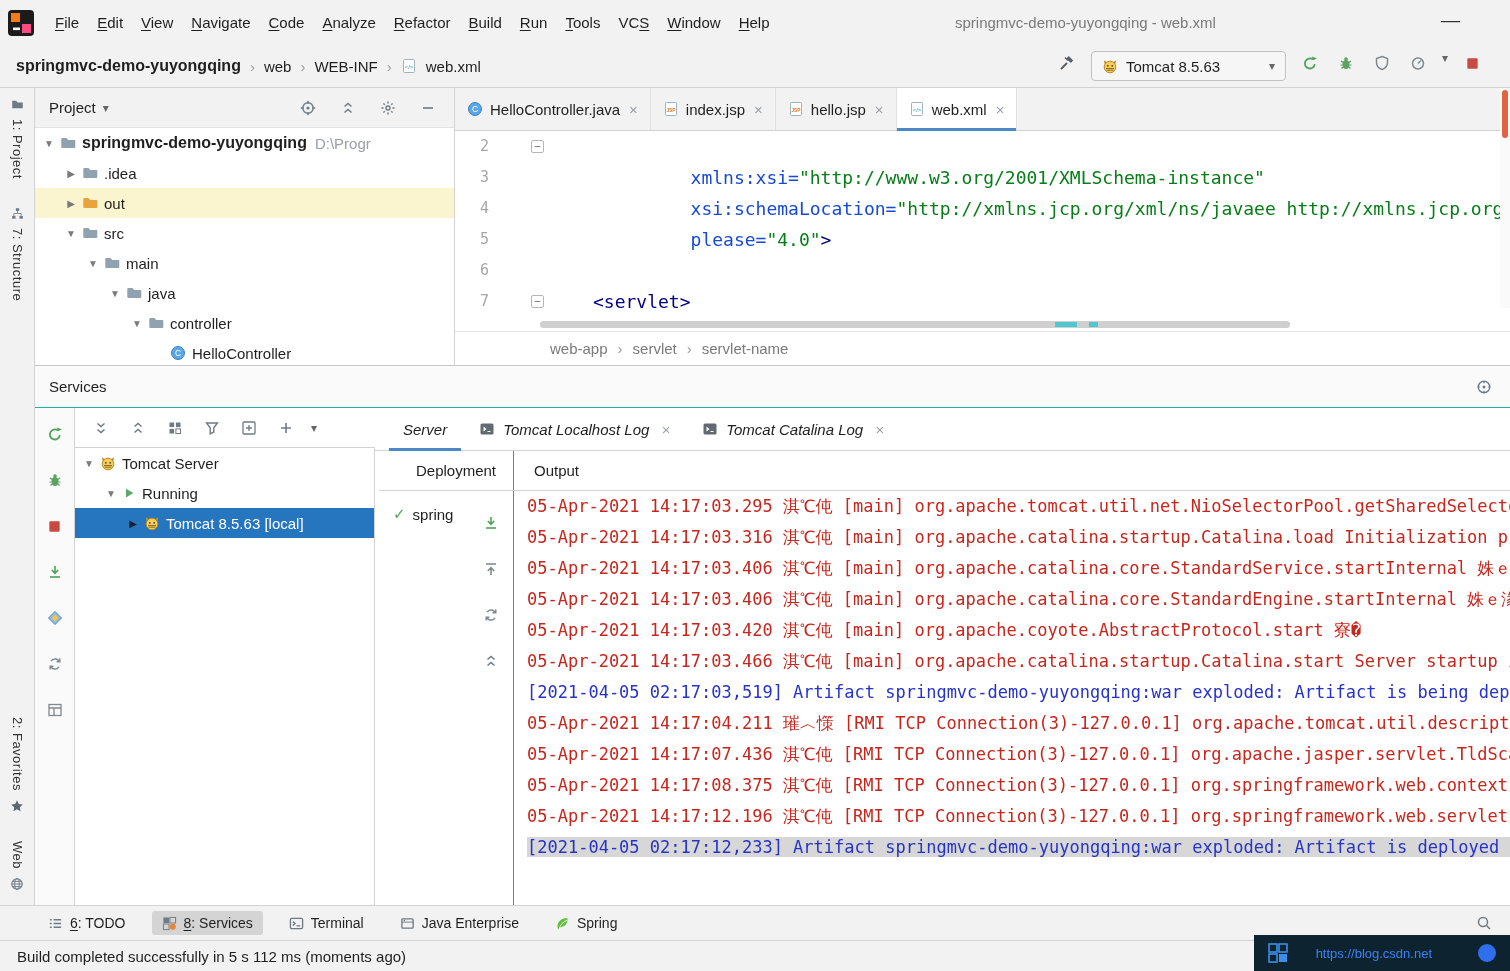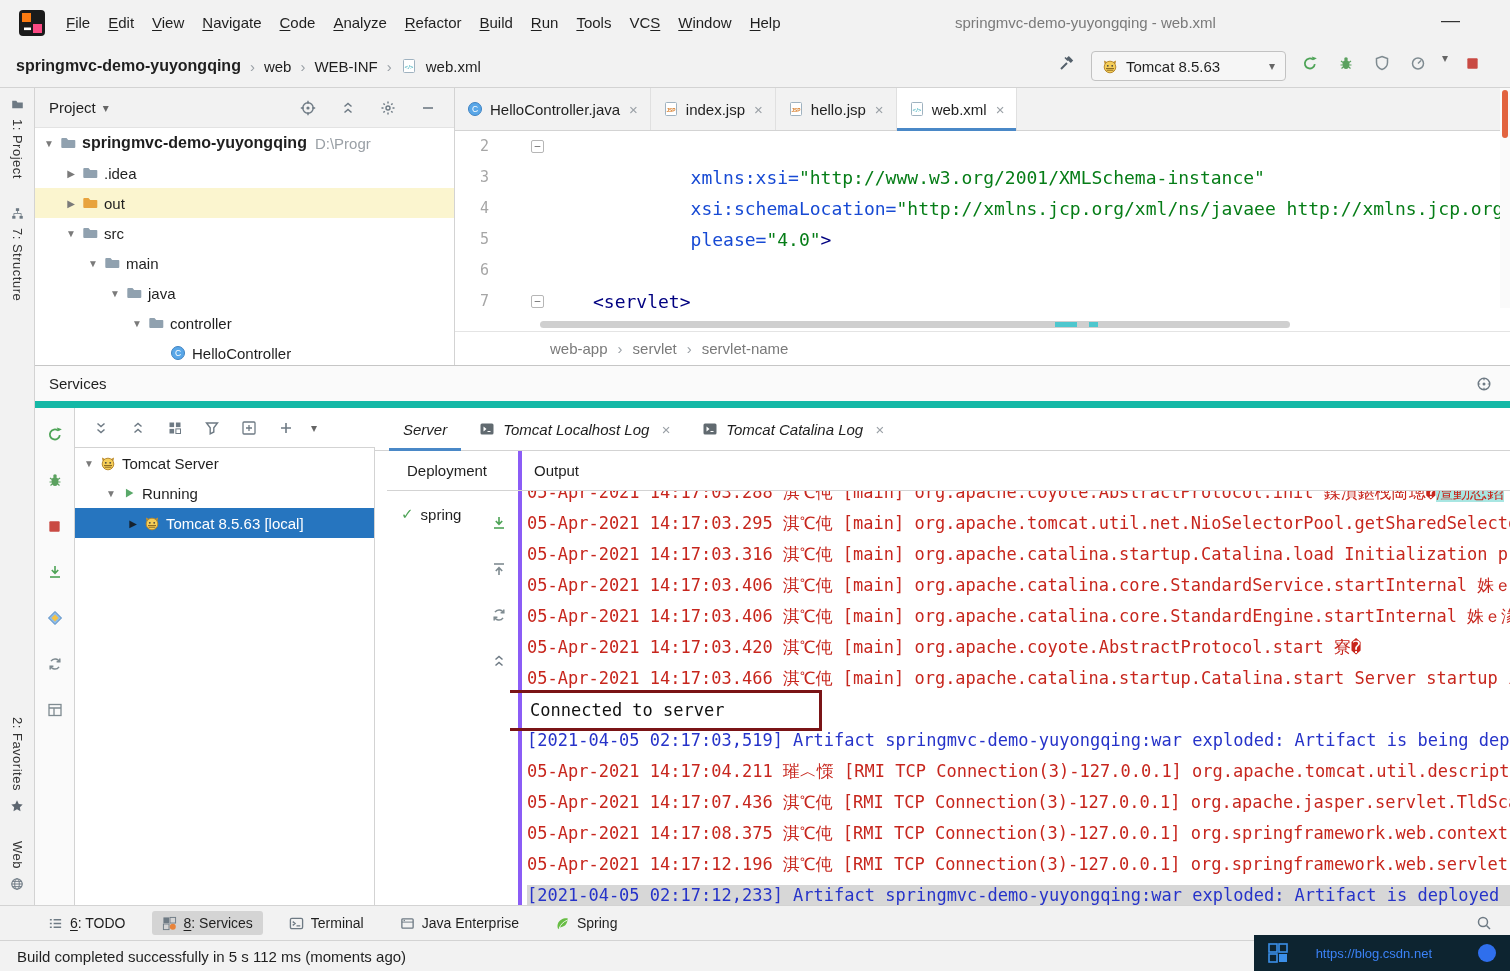--- a/index.html
+++ b/index.html
@@ -4,21 +4,21 @@
 <style>
 *{margin:0;padding:0;box-sizing:border-box;}
 html,body{width:1510px;height:971px;}
 body{position:relative;font-family:"Liberation Sans","DejaVu Sans",sans-serif;background:#fff;overflow:hidden;color:#1f1f1f;}
 .icn{display:inline-flex;align-items:center;justify-content:center;vertical-align:middle;flex:none;}
 .tbtn{display:inline-flex;align-items:center;justify-content:center;width:24px;height:24px;border-radius:4px;flex:none;}
 u{text-underline-offset:2px;}
 .sep{color:#9aa0a6;}
 
 
-#titlebar{position:absolute;left:0;top:0;width:1510px;height:45px;background:#f2f2f2;display:flex;align-items:center;gap:2px;padding-left:19px;}
+#titlebar{position:absolute;left:0;top:0;width:1510px;height:45px;background:#f2f2f2;display:flex;align-items:center;gap:2px;padding-left:8px;}
 #logo{margin-right:10px;}
 .menu-item{font-size:15px;padding:4px 9px;color:#1f1f1f;}
 #window-title{position:absolute;left:955px;top:0;height:45px;line-height:45px;color:#7a7a7a;font-size:15px;}
 #btn-min{position:absolute;right:38px;top:0;height:45px;line-height:40px;font-size:19px;color:#333;padding:0 12px;}
 
 
 #navbar{position:absolute;left:0;top:45px;width:1510px;height:43px;background:#f2f2f2;border-bottom:1px solid #d3d3d3;display:flex;align-items:center;}
 #breadcrumbs{display:flex;align-items:center;gap:9px;padding-left:16px;font-size:15px;}
 #breadcrumbs .crumb.root{font-weight:bold;font-size:16px;}
 #run-controls{position:absolute;right:26px;display:flex;gap:12px;}
@@ -63,33 +63,33 @@
 .tk-comment{color:#8c8c8c;font-style:italic;}
 #ehscroll{position:relative;height:13px;}
 #ehscroll .thumb{position:absolute;left:85px;top:3px;width:750px;height:7px;background:#cfcfcf;border-radius:4px;}
 #ehscroll .mark{position:absolute;top:4px;height:5px;background:#4EC7CE;}
 #ebread{height:33px;border-top:1px solid #e4e4e4;display:flex;align-items:center;gap:10px;padding-left:95px;font-size:15px;color:#7a7a7a;}
 #estripe{position:absolute;right:0;top:0;width:10px;height:220px;background:#fafafa;}
 #estripe .emark{position:absolute;right:2px;top:2px;width:6px;height:48px;background:#E2633F;border-radius:3px;}
 
 
 #services{position:absolute;left:35px;top:365px;width:1475px;height:540px;background:#fff;border-top:1px solid #c6c6c6;}
-#sv-header{height:42px;display:flex;align-items:center;padding:0 14px;font-size:15px;border-bottom:7px solid #14b8a6;background:#fafafa;}
+#sv-header{height:42px;display:flex;align-items:center;padding:0 14px;font-size:15px;border-bottom:1px solid #14b8a6;background:#fafafa;}
 #sv-header .right{margin-left:auto;}
 #sv-vtool{position:absolute;left:0;top:42px;bottom:0;width:40px;border-right:1px solid #d3d3d3;display:flex;flex-direction:column;align-items:center;padding-top:14px;gap:22px;background:#fafafa;}
 #sv-tree-toolbar{position:absolute;left:40px;top:42px;width:300px;height:40px;border-bottom:1px solid #d3d3d3;display:flex;align-items:center;gap:13px;padding-left:14px;}
 #sv-tree{position:absolute;left:40px;top:82px;width:300px;bottom:0;border-right:1px solid #d3d3d3;overflow:hidden;}
 #sv-tree .tree-row.selected{background:#2675BF;color:#fff;}
 #sv-tree .tree-row.selected .chev{color:#16222e;}
 #sv-tabs{position:absolute;left:340px;top:42px;right:0;height:43px;border-bottom:1px solid #d3d3d3;display:flex;align-items:stretch;padding-left:14px;gap:4px;}
 .sv-tab{display:flex;align-items:center;gap:8px;padding:0 14px;font-size:15px;position:relative;font-style:italic;}
 .sv-tab.active::after{content:"";position:absolute;left:0;right:0;bottom:-1px;height:3px;background:#4A88C7;}
 .sv-tab .x{color:#9aa0a6;margin-left:4px;}
 #sv-sub{position:absolute;left:340px;top:85px;right:0;bottom:0;}
-#dep-panel{position:absolute;left:12px;top:0;bottom:0;width:135px;border-right:4px solid #8b5cf6;}
+#dep-panel{position:absolute;left:4px;top:0;bottom:0;width:135px;border-right:1px solid #8b5cf6;text-align:center;}
 #dep-header{height:40px;line-height:40px;padding-left:20px;font-size:15px;border-bottom:1px solid #d3d3d3;}
 #dep-artifact{display:flex;align-items:center;gap:7px;height:30px;padding-left:14px;font-size:15px;margin-top:8px;}
 #dep-artifact .check{color:#4DA356;font-weight:bold;}
 #dep-actions{position:absolute;left:100px;top:60px;display:flex;flex-direction:column;gap:22px;}
 #out-panel{position:absolute;left:135px;top:0;right:0;bottom:0;}
 #out-header{height:40px;line-height:40px;padding-left:24px;font-size:15px;border-bottom:1px solid #d3d3d3;}
 #console{position:absolute;left:0;top:40px;right:0;bottom:0;overflow:hidden;padding-left:17px;font-family:"DejaVu Sans Mono","Liberation Mono",monospace;font-size:17px;}
 .console-line{height:31px;line-height:31px;white-space:pre;overflow:visible;}
 .console-line.first{margin-top:-14px;}
 .cl-red{color:#C7261D;}
@@ -607,28 +607,26 @@
             <span class="tbtn">
               <svg width="16" height="16" viewBox="0 0 16 16">
                 <path d="M4.5 6.5L8 3.5l3.5 3M4.5 12.5L8 9.5l3.5 3" fill="none" stroke="#6E7A84" stroke-width="1.5"></path>
               </svg>
             </span>
           </div>
       </div>
       <div id="out-panel">
         <div id="out-header">Output</div>
         <div id="console">
-            <div class="console-line cl-red first"><span>05-Apr-2021 14:17:03.288 淇℃伅 [main] org.apache.coyote.AbstractProtocol.init 鍒濆鍖栧崗璁�</span><span class="hl-cyan">澶勭悊鍣</span></div>
             <div class="console-line cl-red">05-Apr-2021 14:17:03.295 淇℃伅 [main] org.apache.tomcat.util.net.NioSelectorPool.getSharedSelector</div>
             <div class="console-line cl-red">05-Apr-2021 14:17:03.316 淇℃伅 [main] org.apache.catalina.startup.Catalina.load Initialization proce</div>
             <div class="console-line cl-red">05-Apr-2021 14:17:03.406 淇℃伅 [main] org.apache.catalina.core.StandardService.startInternal 姝ｅ湪鍚</div>
             <div class="console-line cl-red">05-Apr-2021 14:17:03.406 淇℃伅 [main] org.apache.catalina.core.StandardEngine.startInternal 姝ｅ湪鍚</div>
             <div class="console-line cl-red">05-Apr-2021 14:17:03.420 淇℃伅 [main] org.apache.coyote.AbstractProtocol.start 寮�</div>
             <div class="console-line cl-red">05-Apr-2021 14:17:03.466 淇℃伅 [main] org.apache.catalina.startup.Catalina.start Server startup in</div>
-            <div class="console-line cl-black"><span class="box">Connected to server</span></div>
             <div class="console-line cl-blue">[2021-04-05 02:17:03,519] Artifact springmvc-demo-yuyongqing:war exploded: Artifact is being deployed, please wait…</div>
             <div class="console-line cl-red">05-Apr-2021 14:17:04.211 璀︿憡 [RMI TCP Connection(3)-127.0.0.1] org.apache.tomcat.util.descriptor</div>
             <div class="console-line cl-red">05-Apr-2021 14:17:07.436 淇℃伅 [RMI TCP Connection(3)-127.0.0.1] org.apache.jasper.servlet.TldScanner</div>
             <div class="console-line cl-red">05-Apr-2021 14:17:08.375 淇℃伅 [RMI TCP Connection(3)-127.0.0.1] org.springframework.web.context.Cont</div>
             <div class="console-line cl-red">05-Apr-2021 14:17:12.196 淇℃伅 [RMI TCP Connection(3)-127.0.0.1] org.springframework.web.servlet.Disp</div>
             <div class="console-line cl-blue"><span class="sel">[2021-04-05 02:17:12,233] Artifact springmvc-demo-yuyongqing:war exploded: Artifact is deployed succ</span></div>
           </div>
       </div>
     </div>
   </section>

